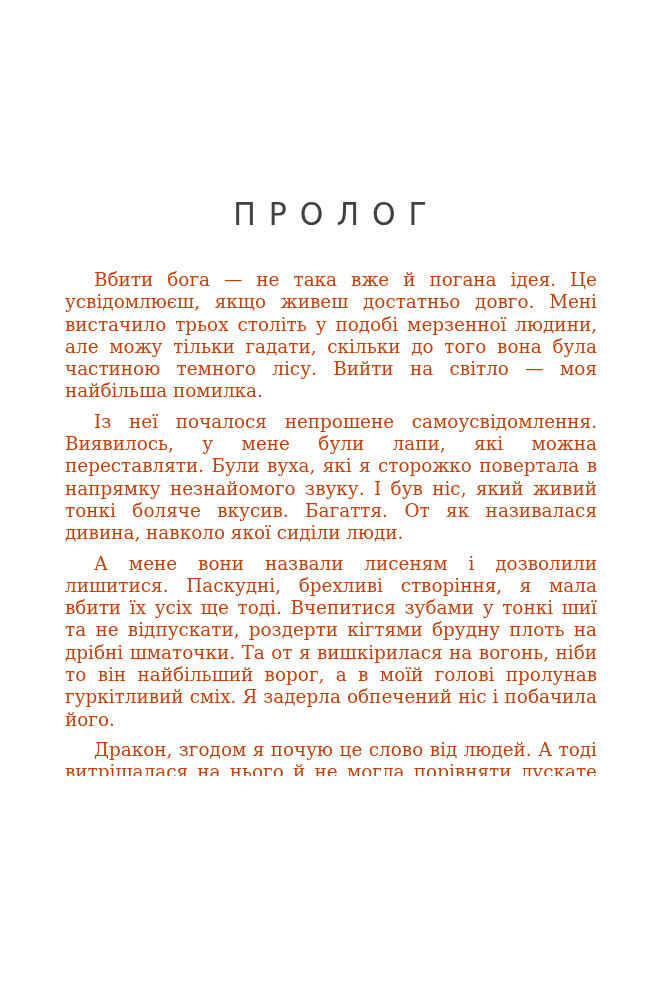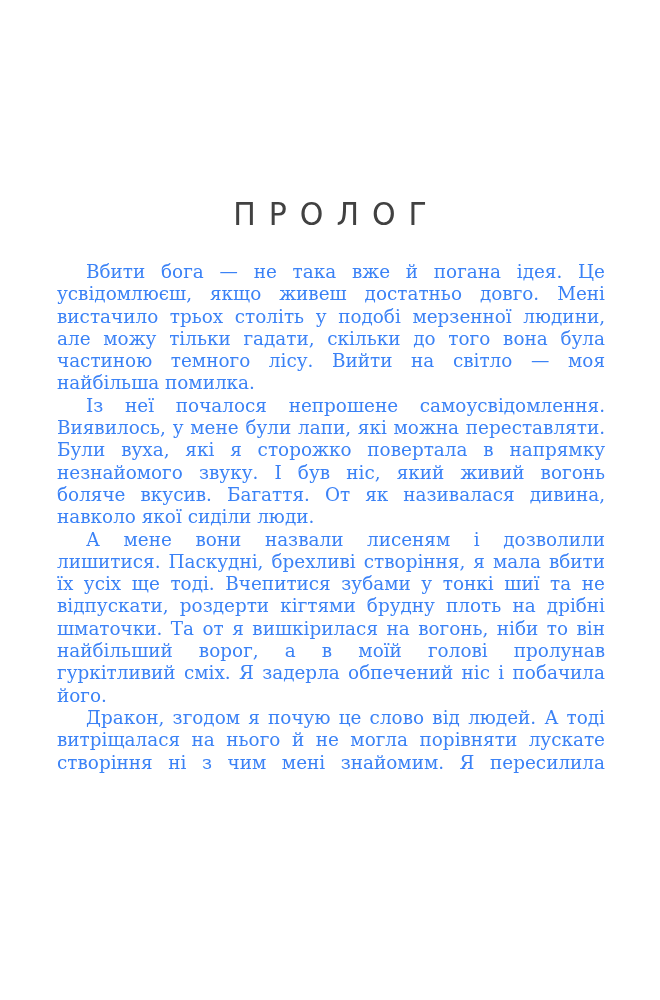--- a/index.html
+++ b/index.html
@@ -33,26 +33,26 @@
     transform: scaleY(1.04);
   }
   .content {
     position: absolute;
     top: 261px;
     left: 57px;
     width: 548px;
     text-align: justify;
   }
   .content p {
-    margin: 0;
+    margin: 8px;
     padding: 0;
     text-indent: 29px;
     font-size: 18.4px;
     line-height: 22.3px;
-    color: #3b82f6;
+    color: #c2410c;
   }
   .page-number {
     position: absolute;
     top: 906px;
     left: 556px;
     width: 24px;
     text-align: center;
     font-family: "DejaVu Sans", sans-serif;
     font-size: 16px;
     line-height: 20px;
@@ -61,20 +61,20 @@
 </style>
 </head>
 <body>
 
 <div class="page">
 
   <h1 class="chapter-title">ПРОЛОГ</h1>
 
   <div class="content">
     <p>Вбити бога — не така вже й погана ідея. Це усвідомлюєш, якщо живеш достатньо довго. Мені вистачило трьох століть у подобі мерзенної людини, але можу тільки гадати, скільки до того вона була частиною темного лісу. Вийти на світло — моя найбільша помилка.</p>
-    <p>Із неї почалося непрошене самоусвідомлення. Виявилось, у мене були лапи, які можна переставляти. Були вуха, які я сторожко повертала в напрямку незнайомого звуку. І був ніс, який живий вогонь боляче вкусив. Багаття. От як називалася дивина, навколо якої сиділи люди.</p>
+    <p>Із неї почалося непрошене самоусвідомлення. Виявилось, у мене були лапи, які можна переставляти. Були вуха, які я сторожко повертала в напрямку незнайомого звуку. І був ніс, який живий тонкі боляче вкусив. Багаття. От як називалася дивина, навколо якої сиділи люди.</p>
     <p>А мене вони назвали лисеням і дозволили лишитися. Паскудні, брехливі створіння, я мала вбити їх усіх ще тоді. Вчепитися зубами у тонкі шиї та не відпускати, роздерти кігтями брудну плоть на дрібні шматочки. Та от я вишкірилася на вогонь, ніби то він найбільший ворог, а в моїй голові пролунав гуркітливий сміх. Я задерла обпечений ніс і побачила його.</p>
     <p>Дракон, згодом я почую це слово від людей. А тоді витріщалася на нього й не могла порівняти лускате створіння ні з чим мені знайомим. Я пересилила бажання відсахнутись і гречно обгорнулася хвостом. Він зробив так само. Схилив рогату голову, щоб опинитися зі мною на одному рівні, та приязно всміхнувся. Дурниці, морди в лускатих створінь не можуть виражати такі емоції. Але в нього це якось вийшло. Я лишилася.</p>
   </div>
 
   <div class="page-number">5</div>
 
 </div>
 
 </body></html>

